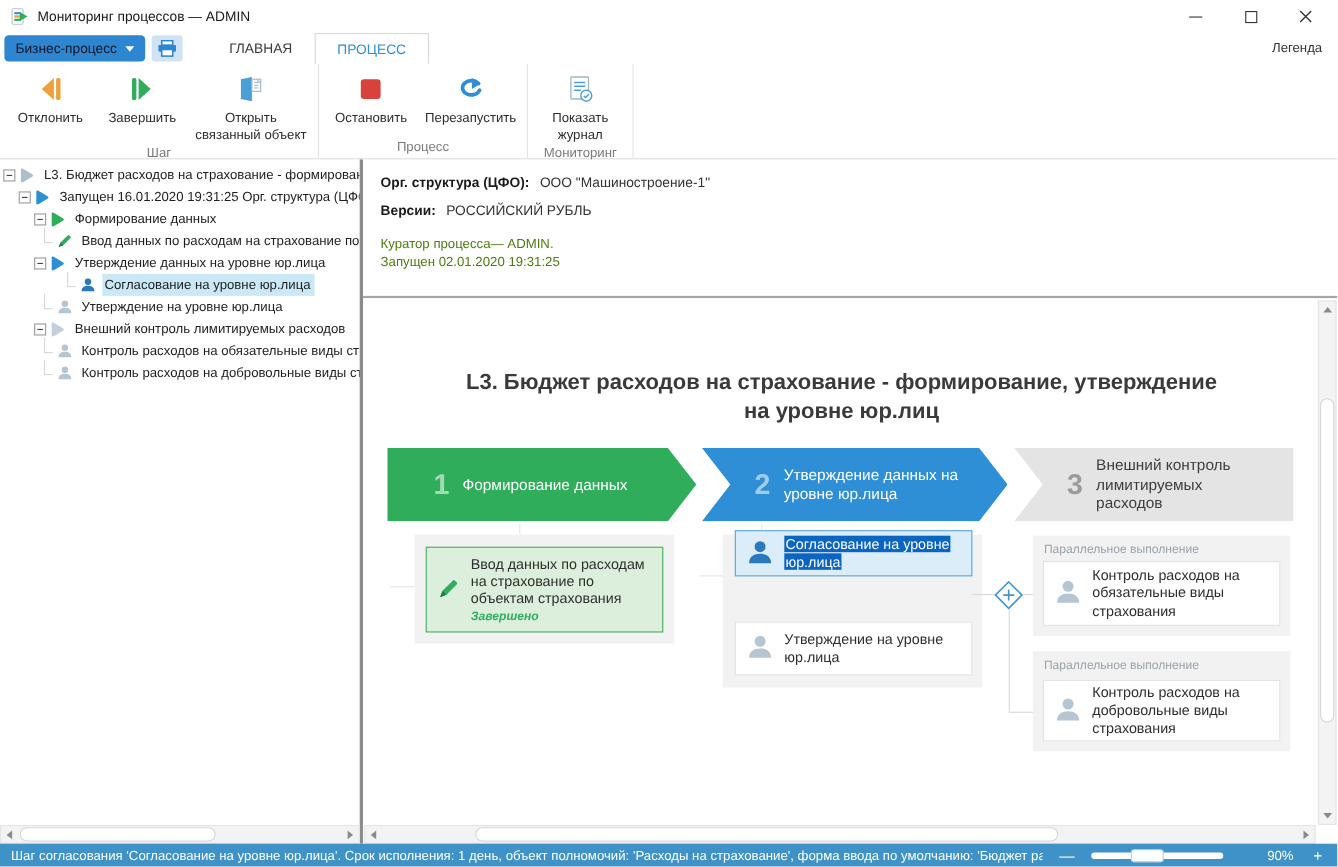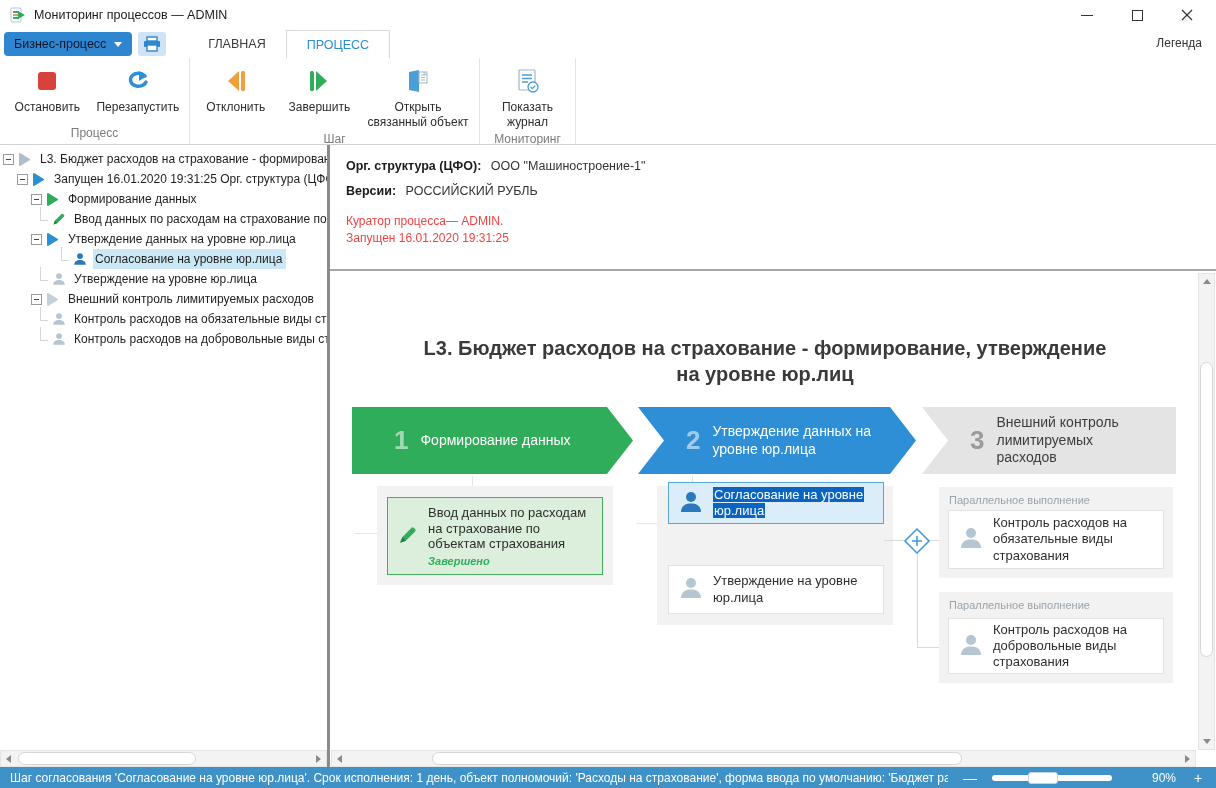--- a/index.html
+++ b/index.html
@@ -44,21 +44,21 @@
   .ticon { width:15px; height:14px; margin-right:5px; flex:0 0 auto; display:flex; align-items:center; }
   .conn { display:inline-block; width:8px; height:14px; border-left:1px solid #d6d6d6; border-bottom:1px solid #d6d6d6; margin:-10px 4px 0 2px; flex:0 0 auto; }
   .tlabel { font-size:12px; color:#1e1e1e; }
 
   .splitter { position:absolute; left:327px; top:145px; width:3px; height:622px; background:#8b8b8b; cursor:col-resize; }
 
   
   .info { position:absolute; left:330px; top:145px; width:886px; height:126px; background:#fff; border-bottom:2px solid #a6a6a6; padding:14px 0 0 16px; }
   .info-row { margin-bottom:11px; font-size:12.5px; }
   .info-row b { color:#1a1a1a; margin-right:6px; }
-  .info-gray { color:#ef4444; font-size:12px; margin-top:3px; }
+  .info-gray { color:#4d7c0f; font-size:12px; margin-top:3px; }
   .info-gray.first { margin-top:16px; }
 
   
   .diagram { position:absolute; left:330px; top:273px; width:868px; height:477px; background:#fff; overflow:hidden; }
   .dg-title { position:absolute; left:80px; top:62px; width:710px; text-align:center; font-size:20px; font-weight:bold; color:#3a3a3a; line-height:1.3; }
   .chev { position:absolute; top:134px; height:67px; display:flex; align-items:center; }
   .chev .num { font-size:26px; font-weight:bold; }
   .chev .stxt { font-size:14px; line-height:1.25; margin-left:12px; }
   .chev1 { left:22px; width:281px; background:#2fad5a; color:#fff; clip-path:polygon(0 0, calc(100% - 26px) 0, 100% 50%, calc(100% - 26px) 100%, 0 100%); padding-left:42px; }
   .chev1 .num { color:rgba(255,255,255,.55); }
@@ -161,43 +161,20 @@
           <span>ГЛАВНАЯ</span>
         </div>
       <div class="tab active">
           <span>ПРОЦЕСС</span>
         </div>
     </div>
   </div>
   <div class="legend-link">Легенда</div>
 
   <div class="ribbon">
-    <div class="rgroup" style="width:190px;">
-      <div class="rgroup-buttons">
-        <div class="rbtn" style="width:88px;">
-          <span class="ricon">
-            <svg width="24" height="24" viewBox="0 0 24 24">
-                <rect x="3" y="3" width="18" height="18" rx="3" fill="#d8423c"></rect>
-              </svg>
-          </span>
-          <span class="rlabel">Остановить</span>
-        </div>
-        <div class="rbtn" style="width:96px;">
-          <span class="ricon">
-            <svg width="26" height="24" viewBox="0 0 26 24">
-              <path d="M20 7 a8 6.5 0 1 0 1 6" fill="none" stroke="#2e8ed6" stroke-width="3.4" stroke-linecap="round"></path>
-              <path d="M14 2 L22 7 L14 12 Z" fill="#2e8ed6"></path>
-            </svg>
-          </span>
-          <span class="rlabel">Перезапустить</span>
-        </div>
-      </div>
-      <div class="rgroup-label">Процесс</div>
-    </div>
-
     <div class="rgroup" style="width:290px;">
       <div class="rgroup-buttons">
         <div class="rbtn" style="width:84px;">
           <span class="ricon">
             <svg width="22" height="24" viewBox="0 0 22 24">
               <path d="M14 2 L3 12 L14 22 Z" fill="#f0a03a"></path>
               <rect x="16" y="2" width="4" height="20" rx="1.5" fill="#f0a03a"></rect>
             </svg>
           </span>
           <span class="rlabel">Отклонить</span>
@@ -217,20 +194,43 @@
               <path d="M4 4 L14 2 L14 24 L4 22 Z" fill="#4a9fd8"></path>
               <rect x="14" y="4" width="8" height="11" fill="#fff" stroke="#9fb6c6"></rect>
               <path d="M16 7 h4 M16 9.5 h4 M16 12 h4" stroke="#9fb6c6" stroke-width="1"></path>
               <path d="M19 4 l3 3 l-3 0 Z" fill="#d7e6f0" stroke="#9fb6c6" stroke-width=".6"></path>
             </svg>
           </span>
           <span class="rlabel">Открыть связанный объект</span>
         </div>
       </div>
       <div class="rgroup-label">Шаг</div>
+    </div>
+
+    <div class="rgroup" style="width:190px;">
+      <div class="rgroup-buttons">
+        <div class="rbtn" style="width:88px;">
+          <span class="ricon">
+            <svg width="24" height="24" viewBox="0 0 24 24">
+                <rect x="3" y="3" width="18" height="18" rx="3" fill="#d8423c"></rect>
+              </svg>
+          </span>
+          <span class="rlabel">Остановить</span>
+        </div>
+        <div class="rbtn" style="width:96px;">
+          <span class="ricon">
+            <svg width="26" height="24" viewBox="0 0 26 24">
+              <path d="M20 7 a8 6.5 0 1 0 1 6" fill="none" stroke="#2e8ed6" stroke-width="3.4" stroke-linecap="round"></path>
+              <path d="M14 2 L22 7 L14 12 Z" fill="#2e8ed6"></path>
+            </svg>
+          </span>
+          <span class="rlabel">Перезапустить</span>
+        </div>
+      </div>
+      <div class="rgroup-label">Процесс</div>
     </div>
 
     <div class="rgroup" style="width:96px;">
       <div class="rgroup-buttons">
         <div class="rbtn" style="width:90px;">
           <span class="ricon">
             <svg width="26" height="26" viewBox="0 0 26 26">
               <rect x="4" y="2" width="16" height="20" rx="1" fill="#fff" stroke="#9fb6c6" stroke-width="1.2"></rect>
               <path d="M7 7 h10 M7 10.5 h10 M7 14 h6" stroke="#4a9fd8" stroke-width="1.4"></path>
               <circle cx="18" cy="19" r="5" fill="#fff" stroke="#4a9fd8" stroke-width="1.3"></circle>
@@ -377,21 +377,21 @@
   <div class="info">
     <div class="info-row">
       <b>Орг. структура (ЦФО):</b>
       <span>ООО "Машиностроение-1"</span>
     </div>
     <div class="info-row">
       <b>Версии:</b>
       <span>РОССИЙСКИЙ РУБЛЬ</span>
     </div>
     <div class="info-gray first">Куратор процесса— ADMIN.</div>
-    <div class="info-gray">Запущен 16.01.2020 19:31:25</div>
+    <div class="info-gray">Запущен 02.01.2020 19:31:25</div>
   </div>
 
   <div class="diagram">
     <div class="dg-title">L3. Бюджет расходов на страхование - формирование, утверждение на уровне юр.лиц</div>
 
     <div class="chev chev1">
       <span class="num">1</span>
       <span class="stxt" style="width:160px;">Формирование данных</span>
     </div>
     <div class="chev chev2">

